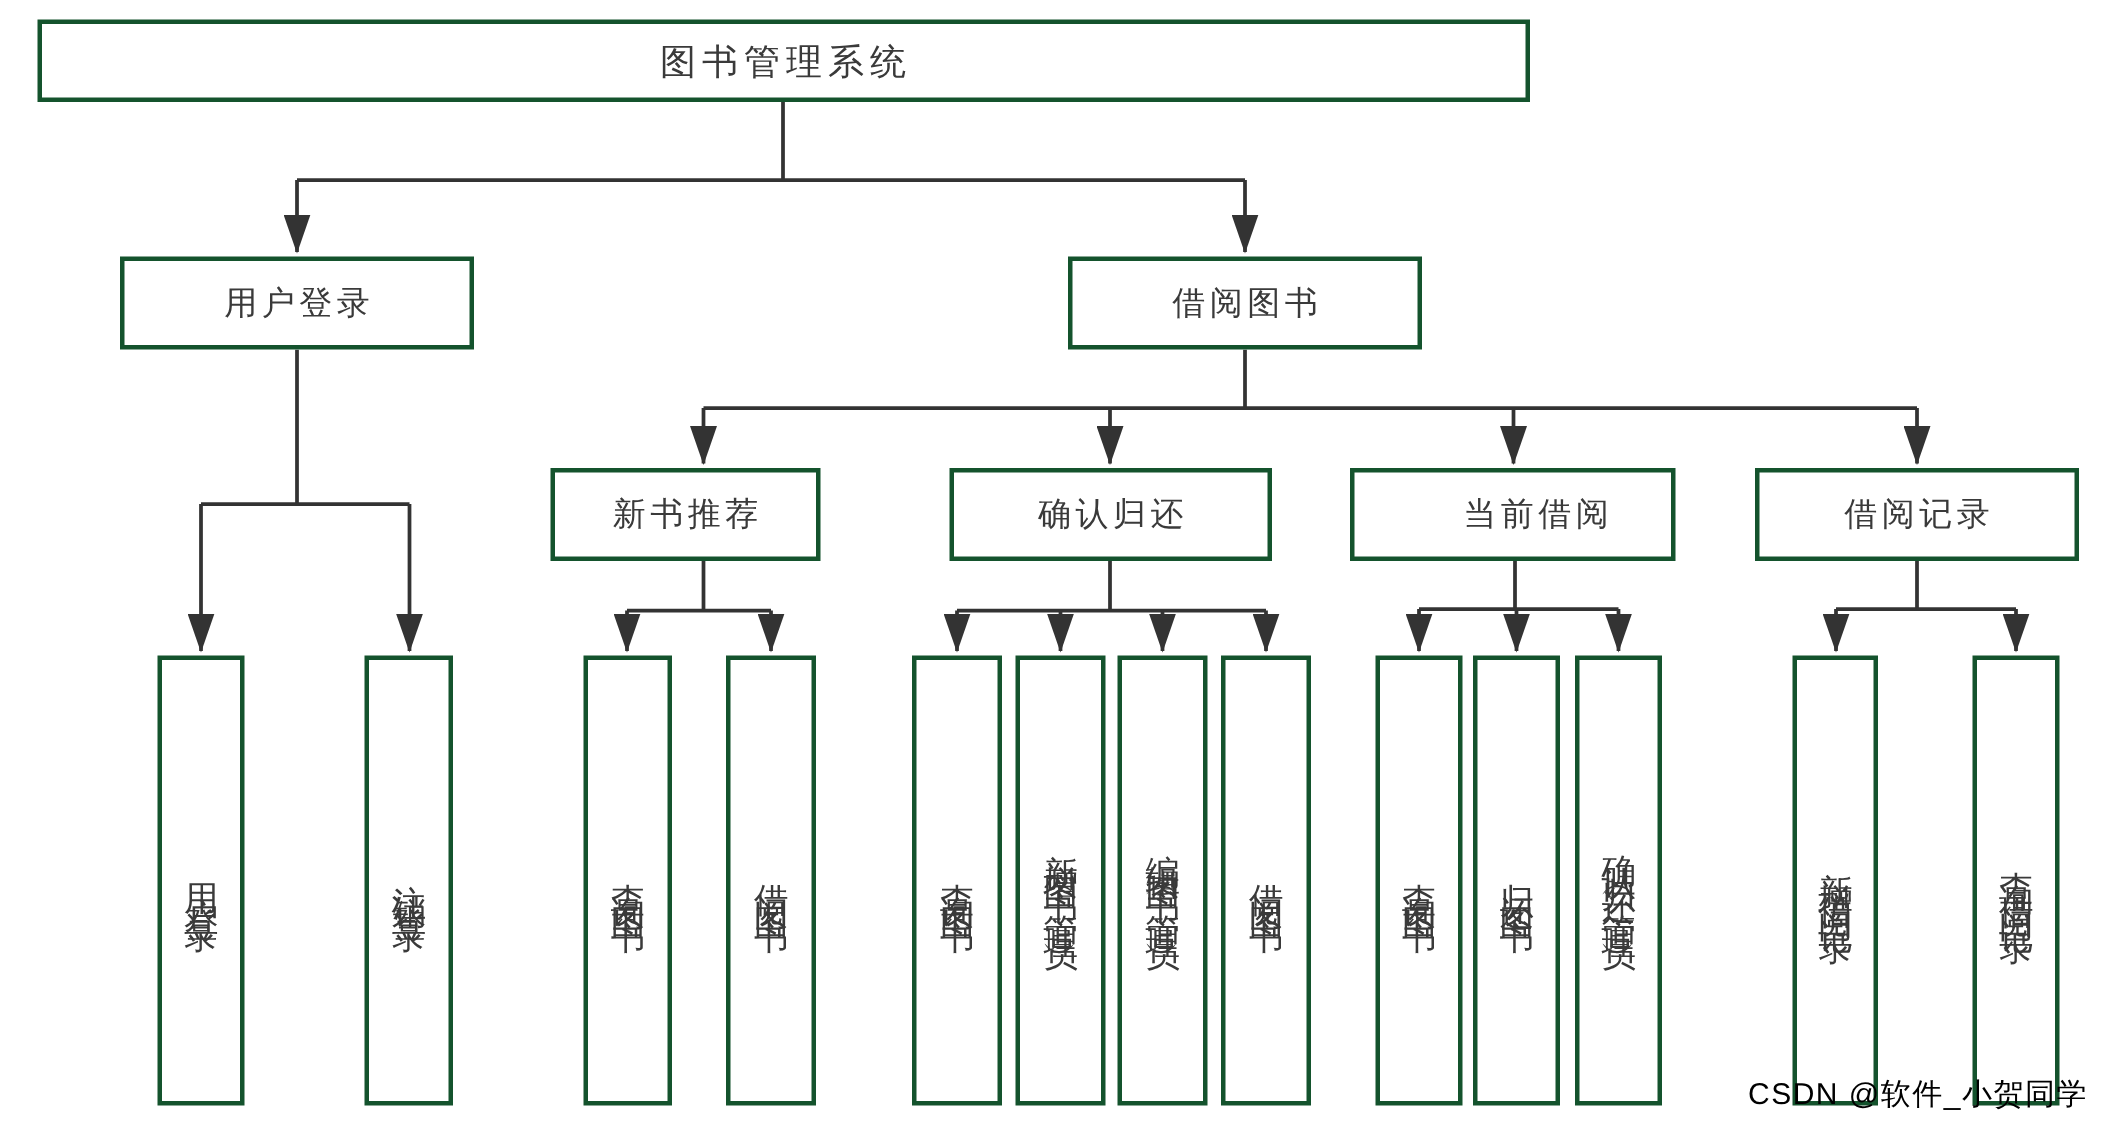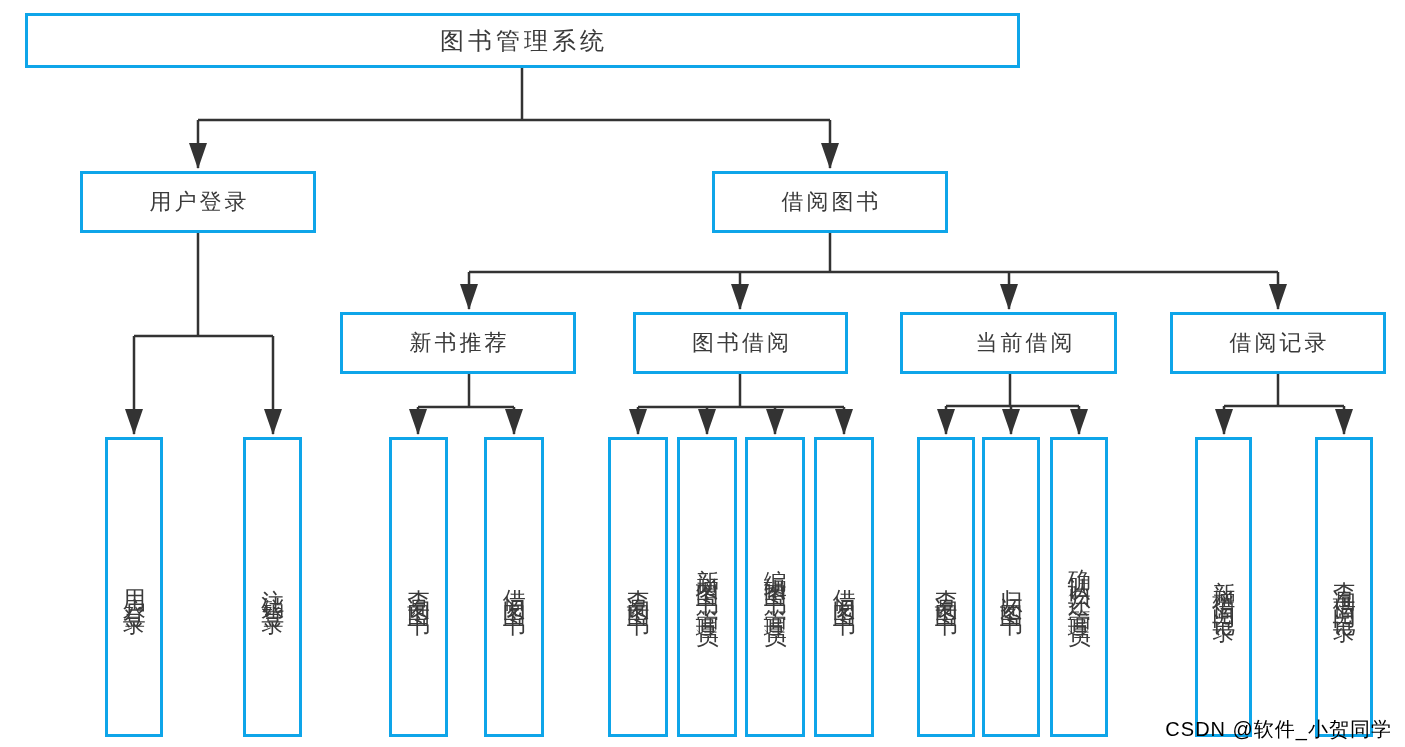--- a/index.html
+++ b/index.html
@@ -7,21 +7,21 @@
     position:relative;
     width:1405px;height:747px;
     background:#ffffff;
     font-family:"Liberation Sans", sans-serif;
     overflow:hidden;
   }
   .connector-layer{position:absolute;left:0;top:0;z-index:1;}
   .node{
     position:absolute;
     box-sizing:border-box;
-    border:3px solid #0ea5e9;
+    border:3px solid #14532d;
     background:#ffffff;
     color:#3a3a3a;
     display:flex;align-items:center;justify-content:center;
     z-index:2;
   }
   .h-node{font-size:22px;letter-spacing:3px;text-indent:3px;white-space:nowrap;}
   .root-node{font-size:24px;letter-spacing:4px;}
   .v-node{
     writing-mode:vertical-rl;
     text-orientation:mixed;
@@ -100,22 +100,22 @@
         <path d="M1344 406 V434" marker-end="url(#arrow)"></path>
       </g>
     </g>
   </svg>
 
   <div class="node h-node root-node" style="left:25px;top:13px;width:995px;height:55px;">图书管理系统</div>
 
   <div class="node h-node" style="left:80px;top:171px;width:236px;height:62px;">用户登录</div>
   <div class="node h-node" style="left:712px;top:171px;width:236px;height:62px;">借阅图书</div>
 
-  <div class="node h-node" style="left:340px;top:312px;width:236px;height:62px;">新书推荐</div>
-  <div class="node h-node" style="left:633px;top:312px;width:215px;height:62px;">图书借阅</div>
+  <div class="node h-node" style="left:367px;top:312px;width:180px;height:62px;">新书推荐</div>
+  <div class="node h-node" style="left:633px;top:312px;width:215px;height:62px;">确认归还</div>
   <div class="node h-node" style="left:900px;top:312px;width:217px;height:62px;padding-left:31px;">当前借阅</div>
   <div class="node h-node" style="left:1170px;top:312px;width:216px;height:62px;">借阅记录</div>
 
   <div class="node v-node" style="left:105px;top:437px;width:58px;height:300px;">用户登录</div>
   <div class="node v-node" style="left:243px;top:437px;width:59px;height:300px;">注销登录</div>
 
   <div class="node v-node" style="left:389px;top:437px;width:59px;height:300px;">查询图书</div>
   <div class="node v-node" style="left:484px;top:437px;width:60px;height:300px;">借阅图书</div>
 
   <div class="node v-node" style="left:608px;top:437px;width:60px;height:300px;">查询图书</div>

